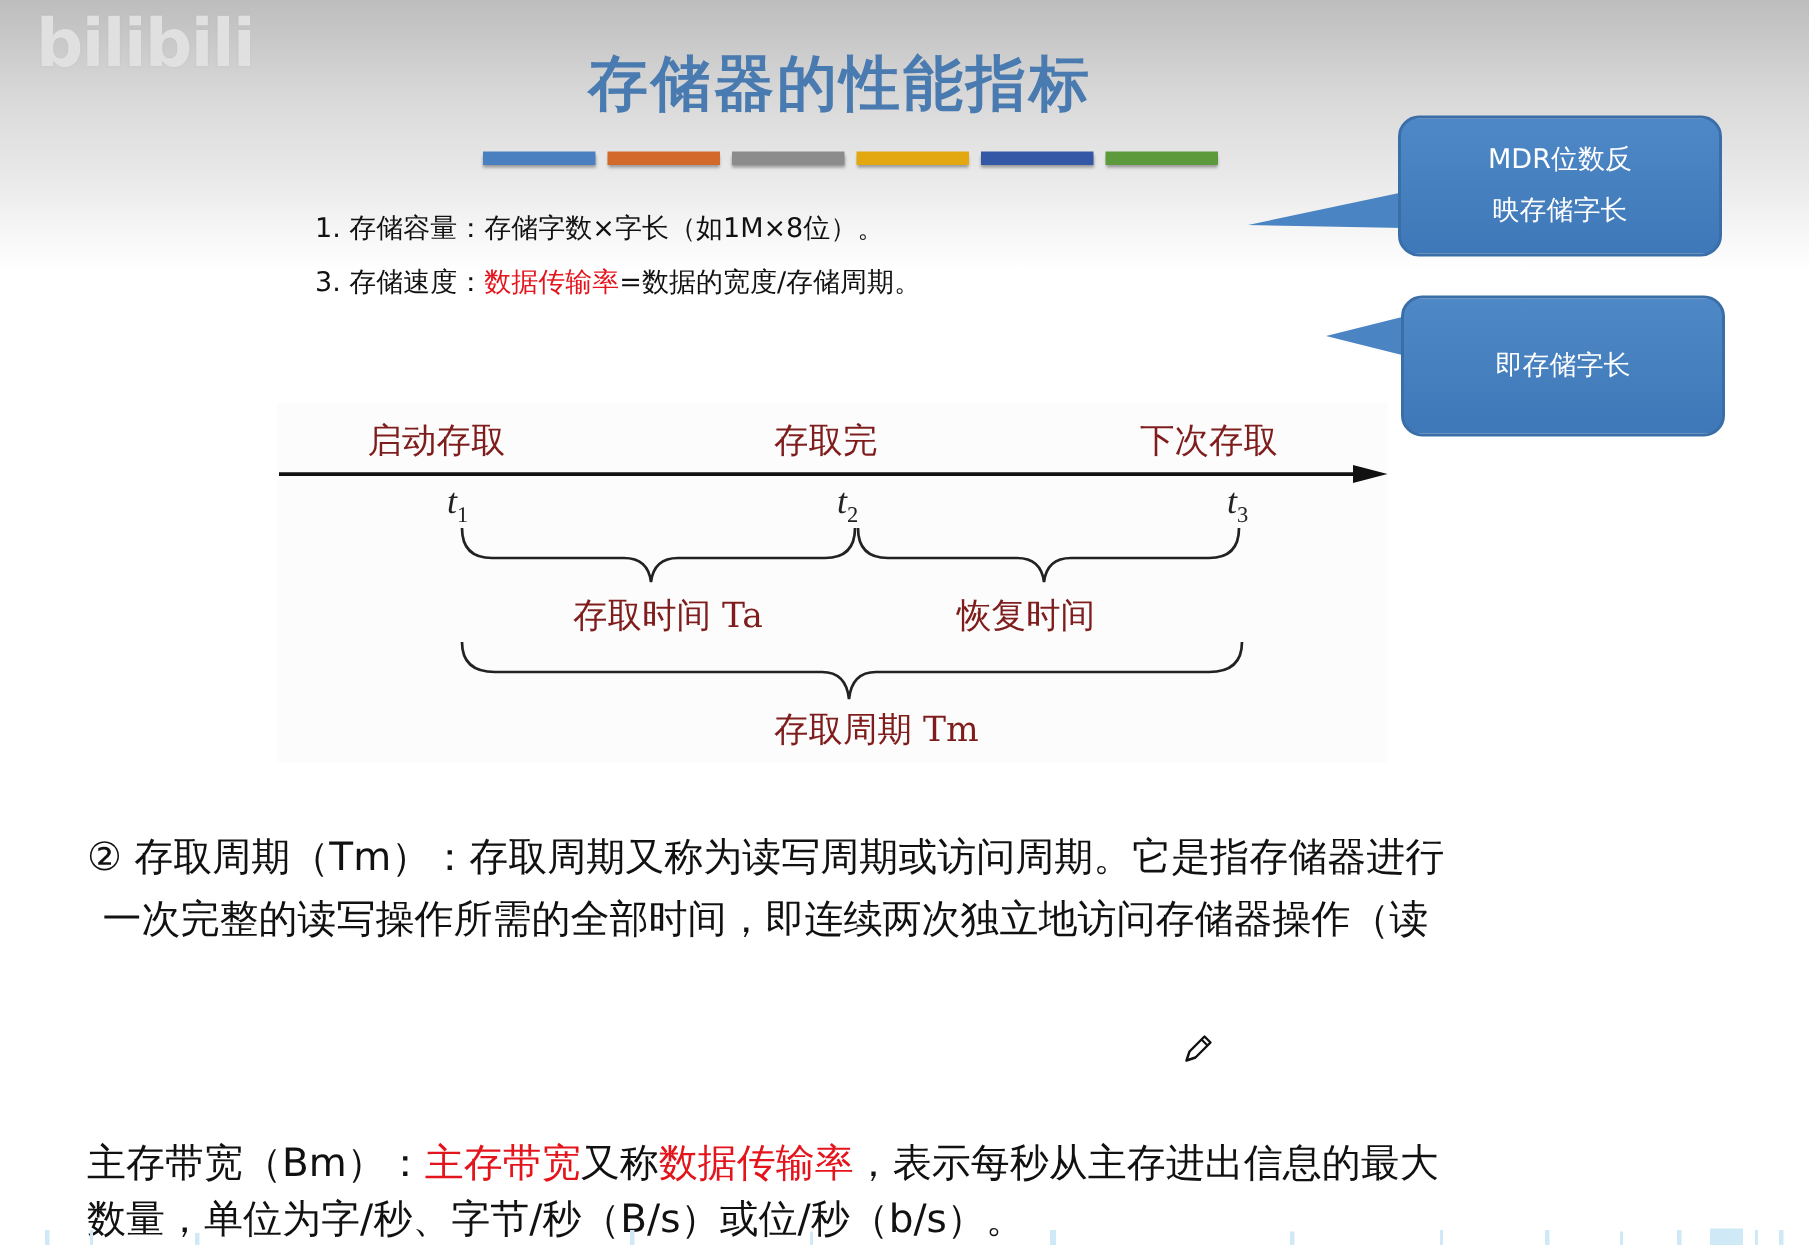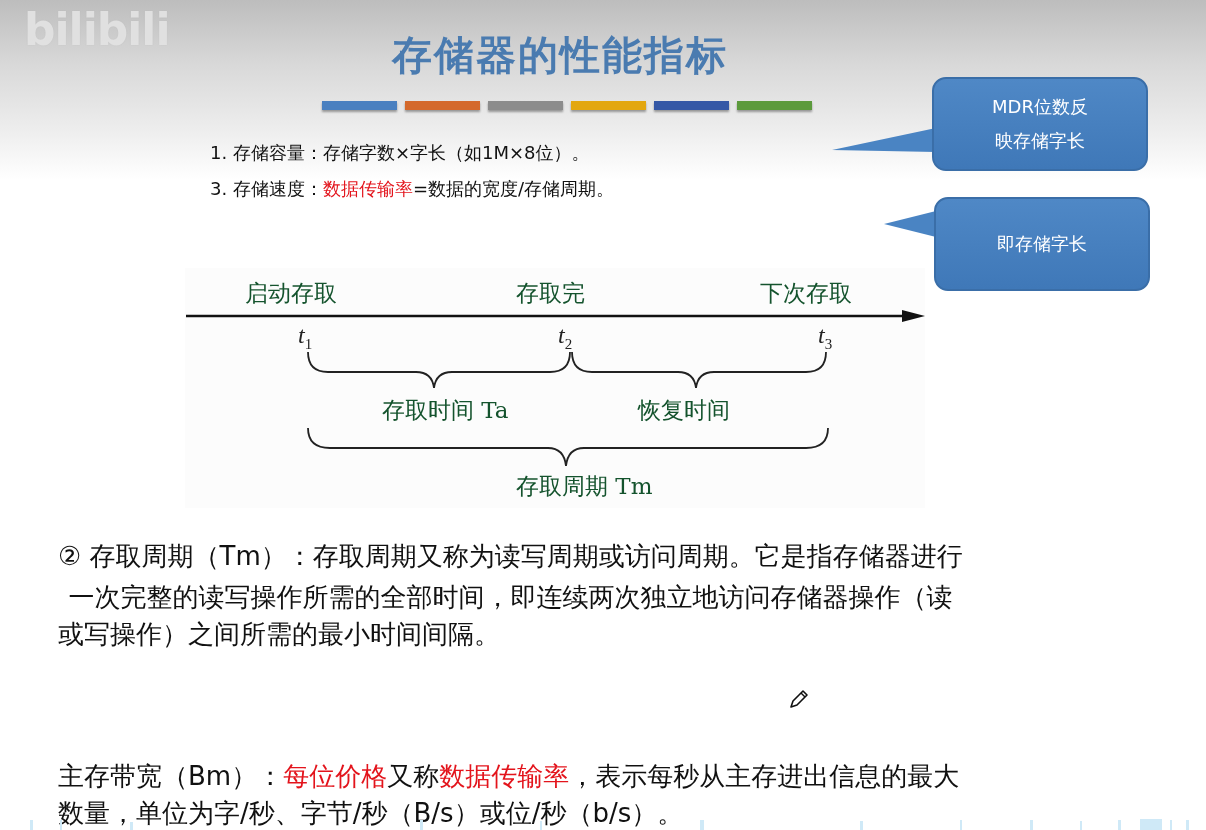--- a/index.html
+++ b/index.html
@@ -36,21 +36,21 @@
     border: 2px solid #3a6ea8; border-radius: 14px; color: #fff;
     font-size: 18px; line-height: 34px; text-align: center;
     display: flex; align-items: center; justify-content: center;
   }
   .callout-tail { position: absolute; }
   .diagram-box {
     position: absolute; left: 185px; top: 268px; width: 740px; height: 240px;
     background: #fcfcfc;
   }
   .diag-label {
-    position: absolute; font-size: 23px; color: #14532d;
+    position: absolute; font-size: 23px; color: #7f1d1d;
     font-family: "DejaVu Serif", "Liberation Serif", serif; white-space: nowrap;
   }
   .t-label {
     position: absolute; font-size: 24px; font-style: italic;
     font-family: "Liberation Serif", "DejaVu Serif", serif; color: #222;
   }
   .t-label sub { font-size: 15px; font-style: normal; }
   .body-text {
     position: absolute; left: 58px; font-size: 26px; line-height: 37px; color: #111;
     white-space: nowrap;
@@ -120,32 +120,31 @@
 
 <div class="t-label" style="left:298px;top:322px;"><span>t</span><sub>1</sub></div>
 <div class="t-label" style="left:558px;top:322px;"><span>t</span><sub>2</sub></div>
 <div class="t-label" style="left:818px;top:322px;"><span>t</span><sub>3</sub></div>
 
 <div class="diag-label" style="left:382px;top:395px;">存取时间 Ta</div>
 <div class="diag-label" style="left:638px;top:395px;">恢复时间</div>
 <div class="diag-label" style="left:516px;top:471px;">存取周期 Tm</div>
 
 <div class="body-text" style="top:538px;">
-  <div style="margin-top:0;">② 存取周期（Tm）：存取周期又称为读写周期或访问周期。它是指存储器进行</div>
+  <div style="margin-top:16px;">② 存取周期（Tm）：存取周期又称为读写周期或访问周期。它是指存储器进行</div>
   <div style="margin-top:4px;text-align:center;">一次完整的读写操作所需的全部时间，即连续两次独立地访问存储器操作（读</div>
-  <div>或写操作）之间所需的最小时间间隔。</div>
 </div>
 
 <svg class="pencil" width="22" height="22" viewBox="0 0 22 22">
   <path d="M3 19 L5 13 L15 3 L19 7 L9 17 Z" fill="#fff" stroke="#111" stroke-width="1.6" stroke-linejoin="round"></path>
   <line x1="13" y1="5" x2="17" y2="9" stroke="#111" stroke-width="1.4"></line>
 </svg>
 
 <div class="body-text" style="top:758px;">
-  <div><span>主存带宽（Bm）：</span><span class="red">每位价格</span><span>又称</span><span class="red">数据传输率</span><span>，表示每秒从主存进出信息的最大</span></div>
+  <div><span>主存带宽（Bm）：</span><span class="red">主存带宽</span><span>又称</span><span class="red">数据传输率</span><span>，表示每秒从主存进出信息的最大</span></div>
   <div>数量，单位为字/秒、字节/秒（B/s）或位/秒（b/s）。</div>
 </div>
 
 <svg class="bottom-strip" width="1206" height="12">
   <g fill="#cfe9f7">
     <rect x="30" y="2" width="3" height="10"></rect>
       <rect x="60" y="2" width="2" height="10"></rect>
     <rect x="130" y="4" width="3" height="8"></rect>
       <rect x="420" y="2" width="3" height="10"></rect>
     <rect x="540" y="3" width="2" height="9"></rect>

